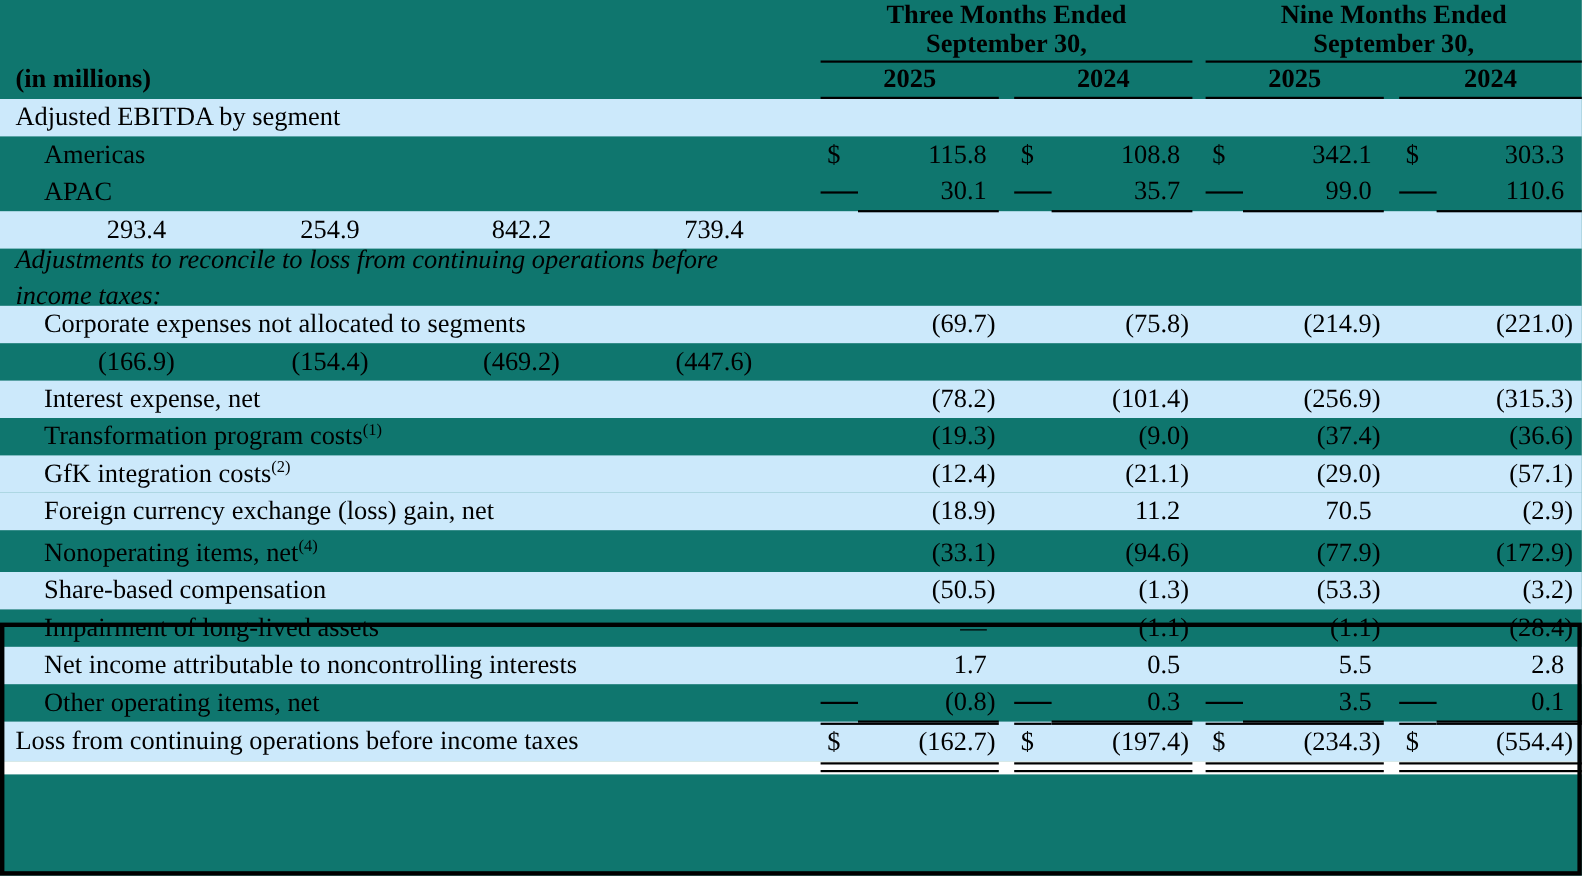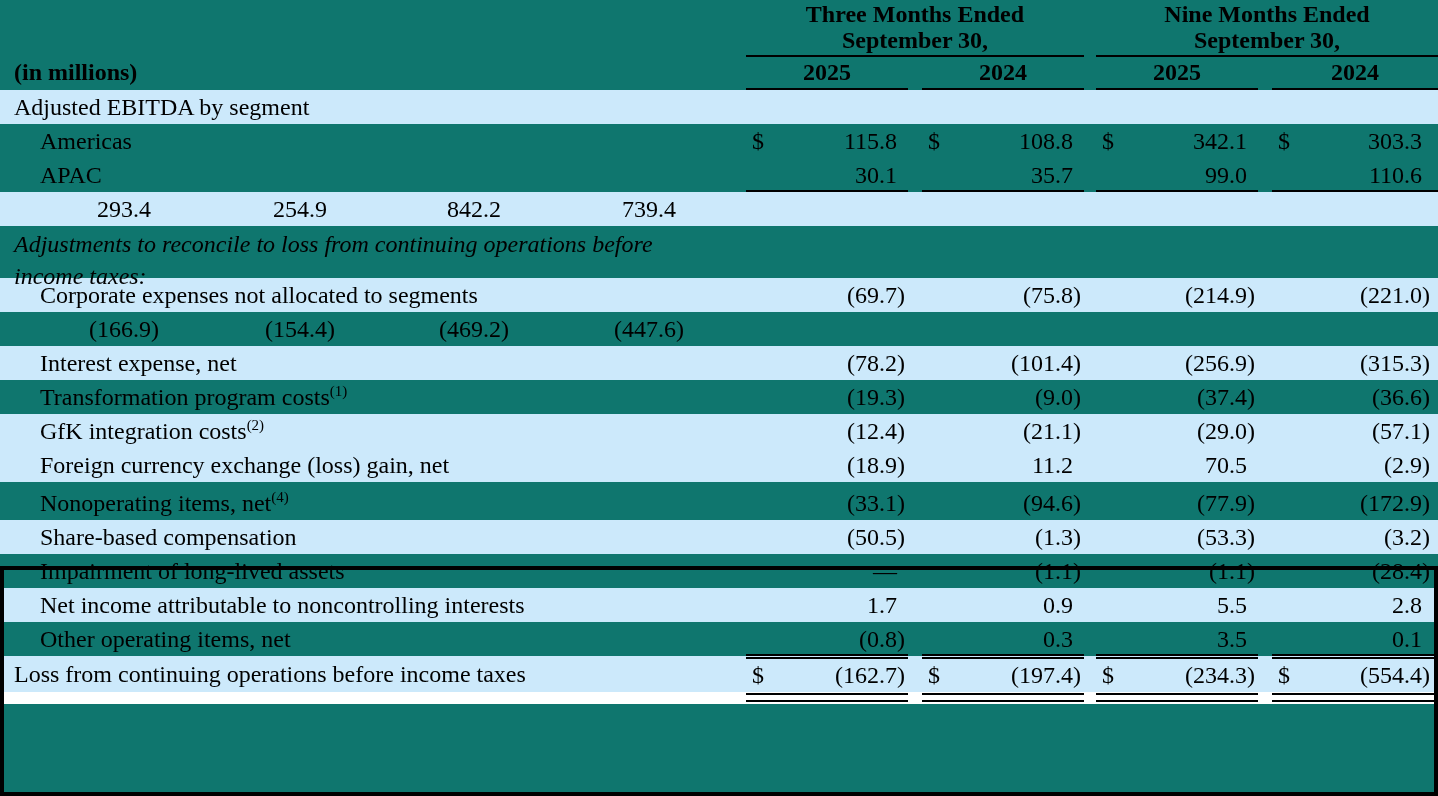--- a/index.html
+++ b/index.html
@@ -37,21 +37,21 @@
   .row .lab { width:746px; line-height:34px; white-space:nowrap; overflow:hidden; }
   .ind-0 { padding-left:14px; } .ind-1 { padding-left:40px; } .ind-2 { padding-left:68px; }
   .c1,.c4,.c7,.c10 { width:34px; padding-left:6px; }
   .c2,.c5,.c8 { width:128px; } .c11 { width:132px; }
   .c3 { width:14px; } .c6 { width:12px; } .c9 { width:14px; }
   .cur { line-height:34px; }
   .val { text-align:right; line-height:34px; }
   .val.pos { padding-right:11px; } .val.neg { padding-right:3px; }
   .c11.pos { padding-right:16px; } .c11.neg { padding-right:8px; }
   .bg-blue { background:#cce9fb; }
-  .bg-white { background:transparent; }
+  .bg-white { background:transparent;align-items:center; }
 
   .row.u .money { border-bottom:2.5px solid #000; }
   .row.t { height:36px;align-items:flex-end; }
   .row.t .money { border-top:2.5px solid #000; line-height:33px; }
   .row.t .lab { line-height:36px; }
 
   .row.tall { height:52px;font-style:italic; }
   .row.tall .lab { line-height:32px; white-space:normal; padding-top:2px; overflow:visible; }
   .row.tall .lbl { display:inline-block; max-width:700px; }
 
@@ -298,21 +298,21 @@
     <div class="cell gapc c9"></div>
     <div class="cell money cur c10"></div>
     <div class="cell money val c11 neg">(28.4)</div>
   </div>
       <div class="row bg-blue">
     <div class="cell lab ind-1"><span class="lbl">Net income attributable to noncontrolling interests</span><span class="supn"></span></div>
     <div class="cell money cur c1"></div>
     <div class="cell money val c2 pos">1.7</div>
     <div class="cell gapc c3"></div>
     <div class="cell money cur c4"></div>
-    <div class="cell money val c5 pos">0.9</div>
+    <div class="cell money val c5 pos">0.5</div>
     <div class="cell gapc c6"></div>
     <div class="cell money cur c7"></div>
     <div class="cell money val c8 pos">5.5</div>
     <div class="cell gapc c9"></div>
     <div class="cell money cur c10"></div>
     <div class="cell money val c11 pos">2.8</div>
   </div>
       <div class="row bg-white u">
     <div class="cell lab ind-1"><span class="lbl">Other operating items, net</span><span class="supn"></span></div>
     <div class="cell money cur c1"></div>

